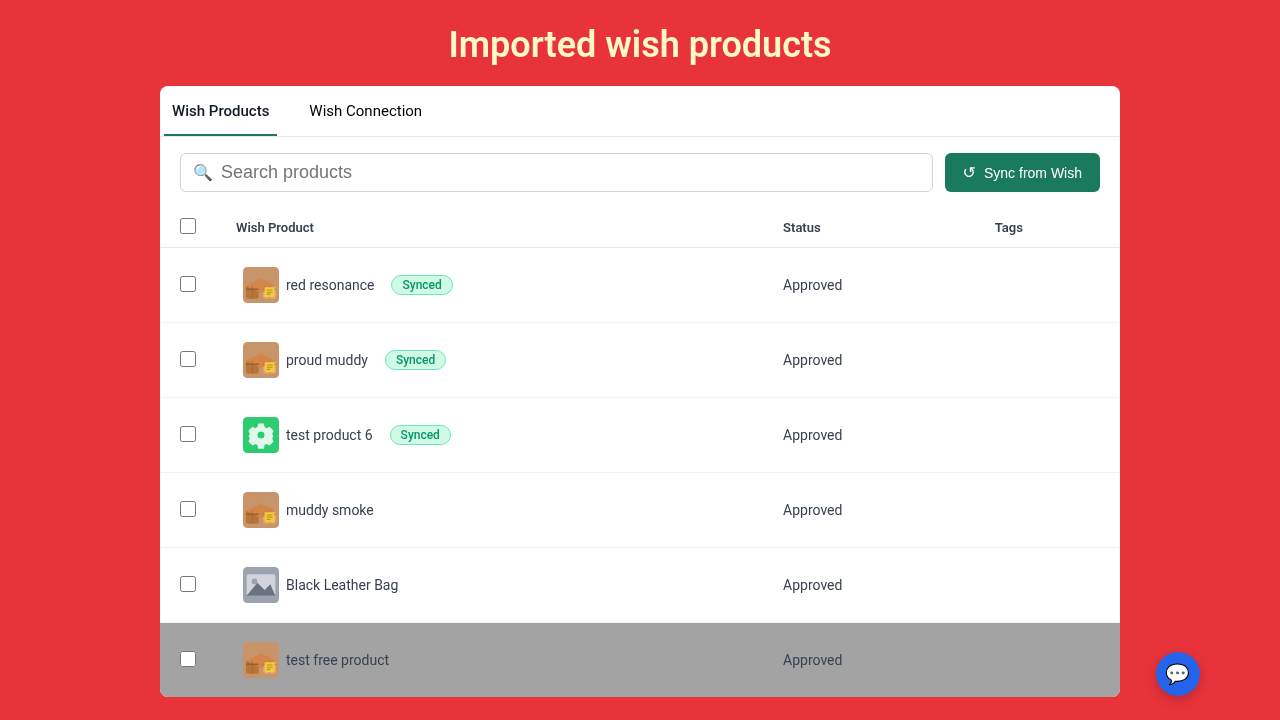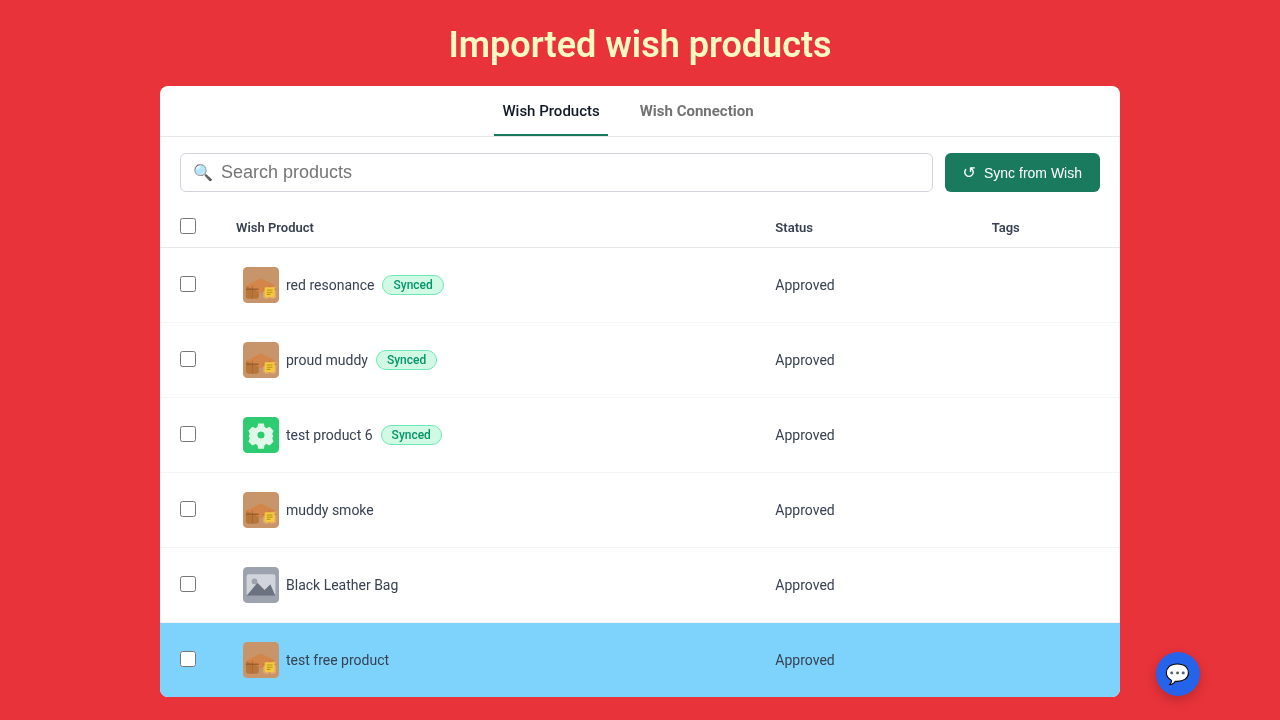--- a/index.html
+++ b/index.html
@@ -24,30 +24,29 @@
       border-radius: 8px;
       width: 960px;
       max-width: 100%;
       padding-bottom: 0;
       overflow: hidden;
     }
     .tabs {
       display: flex;
       border-bottom: 1px solid #e5e7eb;
       padding: 0 4px;
-      justify-content: center;
     }
     .tab {
       padding: 16px 8px 14px;
       margin-right: 24px;
       cursor: pointer;
       font-size: 15px;
-      color: #737373;
+      color: #000000;
       border-bottom: 2px solid transparent;
-      font-weight: 700;
+      font-weight: 400;
     }
     .tab.active {
       color: #111827;
       border-bottom: 2px solid #1a7a5e;
       font-weight: 500;
     }
     .toolbar {
       display: flex;
       align-items: center;
       padding: 16px 20px;
@@ -107,21 +106,21 @@
       padding: 12px 20px;
       border-bottom: 1px solid #f3f4f6;
       font-size: 14px;
       color: #374151;
       vertical-align: middle;
     }
     .table tr:last-child td {
       border-bottom: none;
     }
     .table tr.highlighted {
-      background-color: #7dd3fc;
+      background-color: #a3a3a3;
     }
     .checkbox-cell {
       width: 40px;
     }
     .checkbox {
       width: 16px;
       height: 16px;
       cursor: pointer;
       accent-color: #1a7a5e;
     }
@@ -150,20 +149,21 @@
     }
     .synced-badge {
       display: inline-block;
       background: #d1fae5;
       color: #059669;
       font-size: 12px;
       font-weight: 500;
       padding: 2px 10px;
       border-radius: 20px;
       border: 1px solid #6ee7b7;
+      margin-left: 9px;
     }
     .status-text {
       font-size: 14px;
       color: #374151;
     }
     .chat-bubble {
       position: fixed;
       bottom: 24px;
       right: 80px;
       width: 44px;

